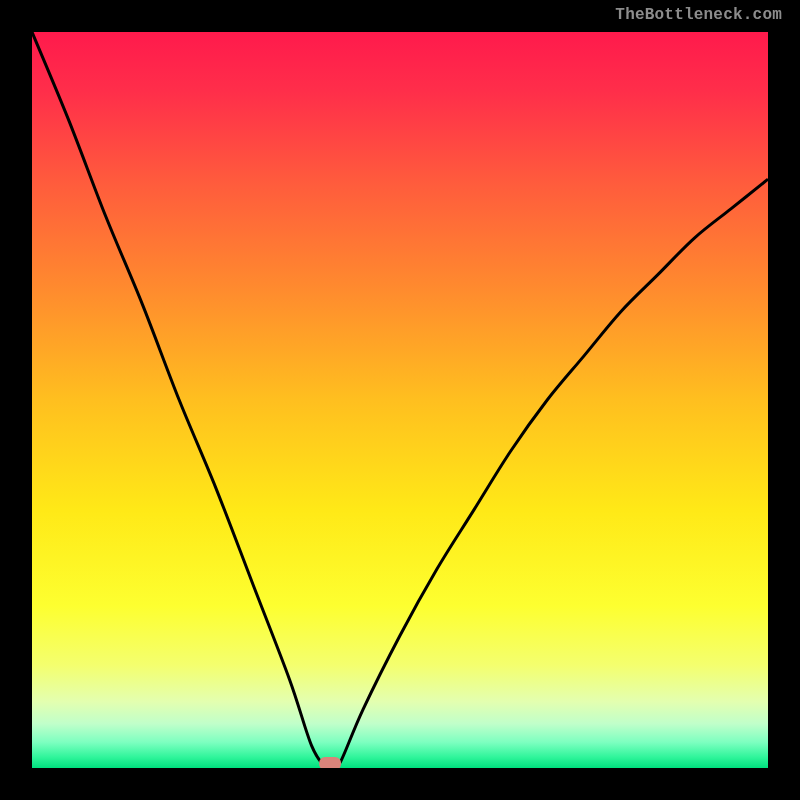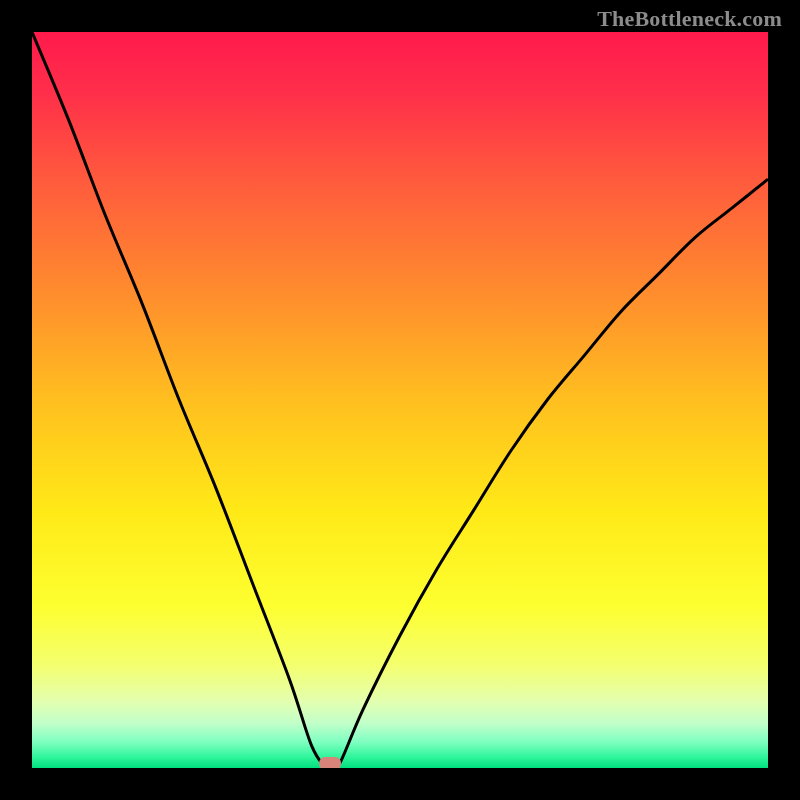--- a/index.html
+++ b/index.html
@@ -23,22 +23,22 @@
     left: 32px;
     top: 32px;
     width: 736px;
     height: 736px;
     
   }
   .watermark {
     position: absolute;
     top: 6px;
     right: 18px;
-    font-family: Liberation Serif, serif;
-    font-size: 22px;
+    font-family: Liberation Mono, monospace;
+    font-size: 16px;
     font-weight: 600;
     color: #8c8c8c;
     letter-spacing: 0.2px;
   }
   svg { display: block; }
 </style>
 </head>
 <body>
 
 <div class="frame">

